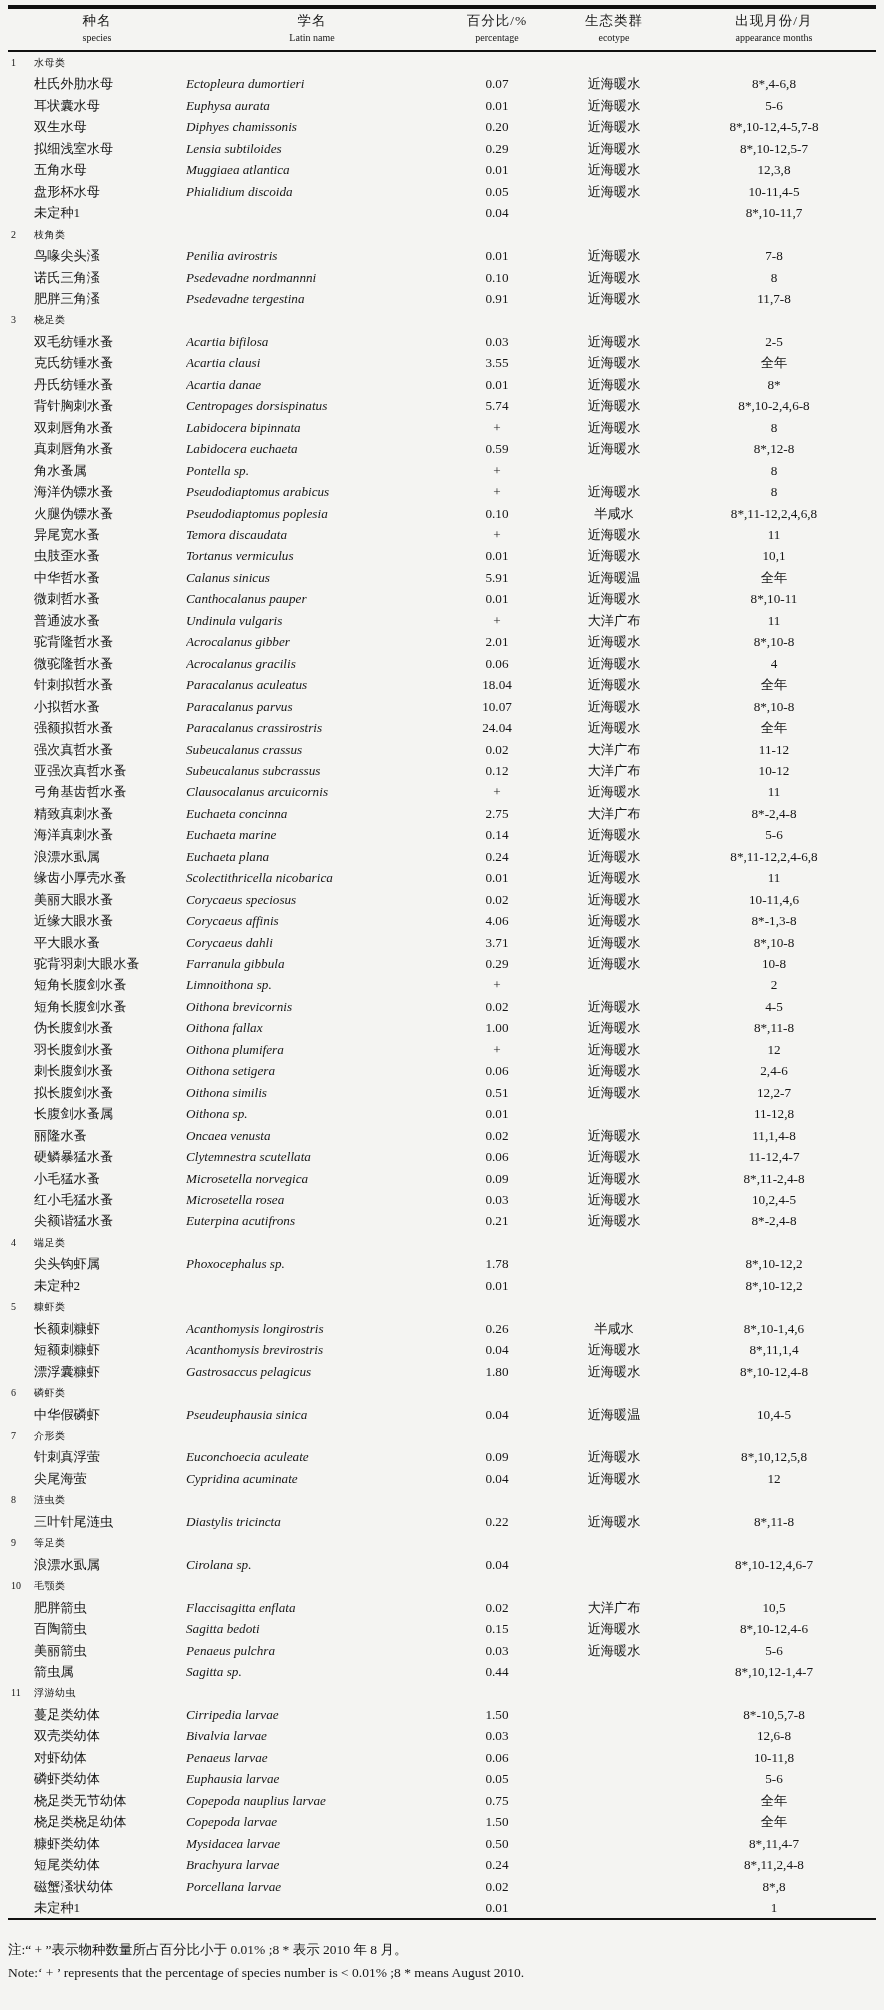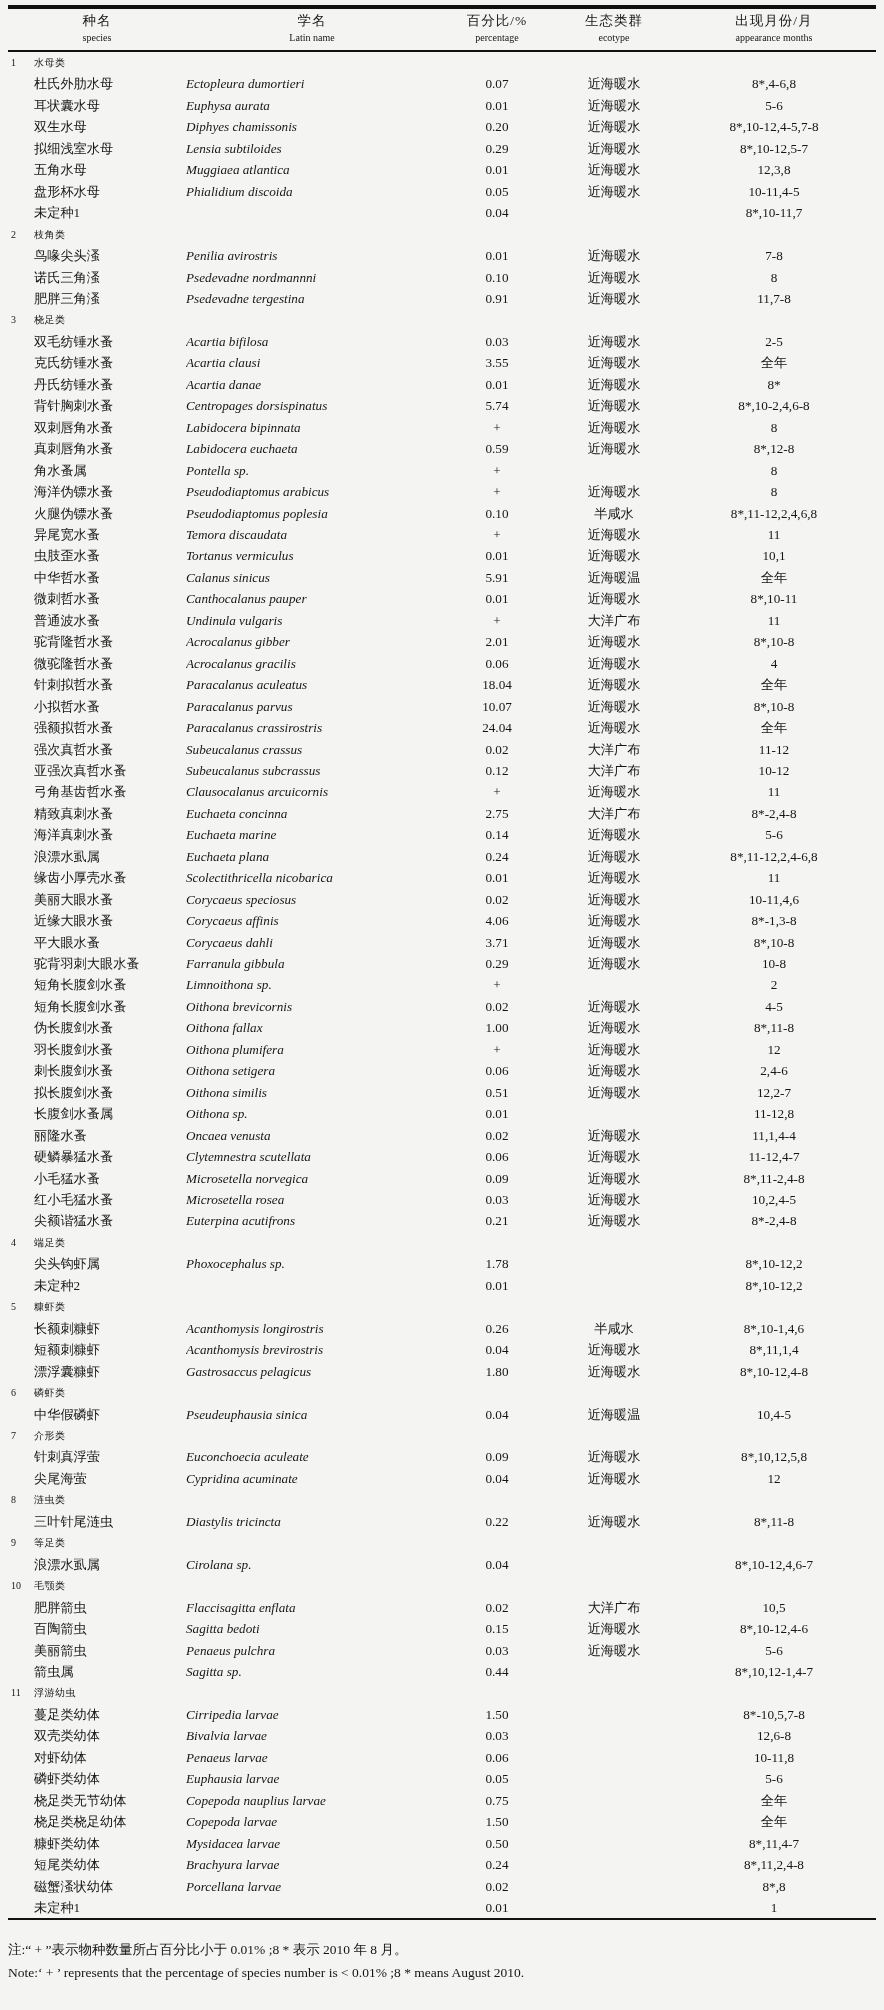--- a/index.html
+++ b/index.html
@@ -407,21 +407,21 @@
           <td class="c-latin">Oithona sp.</td>
           <td class="c-pct">0.01</td>
           <td class="c-eco"></td>
           <td class="c-months">11-12,8</td>
         </tr>
         <tr>
           <td class="c-name">丽隆水蚤</td>
           <td class="c-latin">Oncaea venusta</td>
           <td class="c-pct">0.02</td>
           <td class="c-eco">近海暖水</td>
-          <td class="c-months">11,1,4-4</td>
+          <td class="c-months">11,1,4-8</td>
         </tr>
         <tr>
           <td class="c-name">硬鳞暴猛水蚤</td>
           <td class="c-latin">Clytemnestra scutellata</td>
           <td class="c-pct">0.06</td>
           <td class="c-eco">近海暖水</td>
           <td class="c-months">11-12,4-7</td>
         </tr>
         <tr>
           <td class="c-name">小毛猛水蚤</td>

